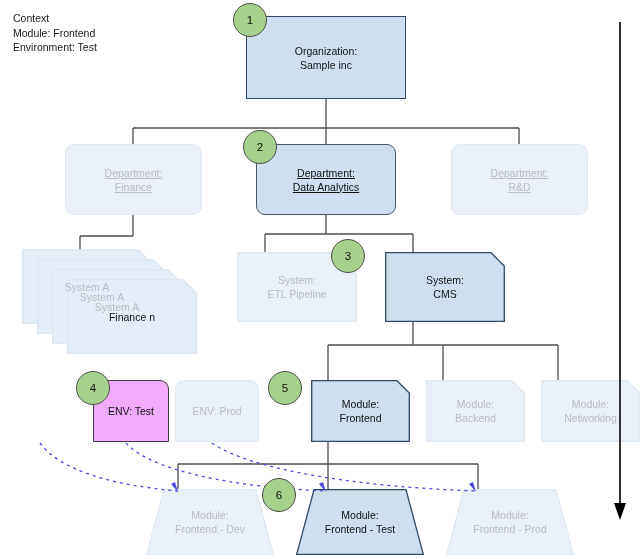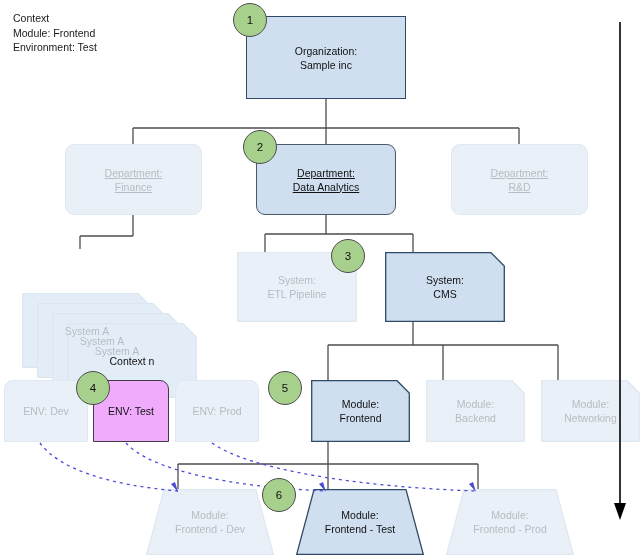--- a/index.html
+++ b/index.html
@@ -36,21 +36,21 @@
   
   .clip{position:absolute;margin-left:32px;}
   .clip svg{position:absolute;left:0;top:0;overflow:visible;}
   .clip .lbl{position:absolute;left:0;top:0;width:100%;height:100%;
              display:flex;align-items:center;justify-content:center;
              text-align:center;font-size:10.5px;line-height:14px;
              white-space:pre-line;z-index:3;}
 
   
   .stack{position:absolute;}
-  .stack .card{position:absolute;margin-top:44px;}
+  .stack .card{position:absolute;}
   .stack .card svg{position:absolute;left:0;top:0;overflow:visible;}
   .stack .card .lbl{position:absolute;left:0;top:0;width:100%;height:100%;
         display:flex;align-items:center;justify-content:center;
         font-size:10.5px;z-index:3;}
 
   
   .badge{position:absolute;width:32px;height:32px;border-radius:50%;
          background:#a8d08d;border:1.2px solid #4d4d4d;
          display:flex;align-items:center;justify-content:center;
          font-size:11.5px;color:#111;z-index:20;}
@@ -148,44 +148,41 @@
       <svg width="130" height="75" viewBox="0 0 130 75">
         <path d="M0.7,0.7 L116,0.7 L129.3,14 L129.3,74.3 L0.7,74.3 Z" fill="#e3edf7" stroke="#dbe6f1" stroke-width="1.2"></path>
       </svg>
       <span class="lbl faded">System A</span>
     </div>
 
     <div class="card" style="left:45px;top:30px;width:130px;height:75px;">
       <svg width="130" height="75" viewBox="0 0 130 75">
         <path d="M0.7,0.7 L116,0.7 L129.3,14 L129.3,74.3 L0.7,74.3 Z" fill="#e3edf7" stroke="#dbe6f1" stroke-width="1.2"></path>
       </svg>
-      <span class="lbl active">Context n</span>
+      <span class="lbl active">Finance n</span>
     </div>
   </div>
 
   <div class="clip" style="left:205px;top:252px;width:120px;height:70px;">
     <svg width="120" height="70" viewBox="0 0 120 70">
       <path d="M0.7,0.7 L106,0.7 L119.3,14 L119.3,69.3 L0.7,69.3 Z" fill="#e9f0f8" stroke="#e0e8f1" stroke-width="1.3"></path>
     </svg>
     <span class="lbl faded">System:
 ETL Pipeline</span>
   </div>
 
   <div class="clip" style="left:353px;top:252px;width:120px;height:70px;">
     <svg width="120" height="70" viewBox="0 0 120 70">
       <path d="M0.7,0.7 L106,0.7 L119.3,14 L119.3,69.3 L0.7,69.3 Z" fill="#cfdff0" stroke="#2f4a66" stroke-width="1.3"></path>
     </svg>
     <span class="lbl active">System:
 CMS</span>
   </div>
   <div class="badge" style="left:331px;top:239px;">3</div>
 
-  <div class="node envbox faded" style="left:4px;top:380px;width:84px;height:62px;">
-    <span class="lbl">ENV: Dev</span>
-  </div>
 
   <div class="node envbox active" style="left:93px;top:380px;width:76px;height:62px;">
     <span class="lbl">ENV: Test</span>
   </div>
   <div class="badge" style="left:76px;top:371px;">4</div>
 
   <div class="node envbox faded" style="left:175px;top:380px;width:84px;height:62px;">
     <span class="lbl">ENV: Prod</span>
   </div>
 

